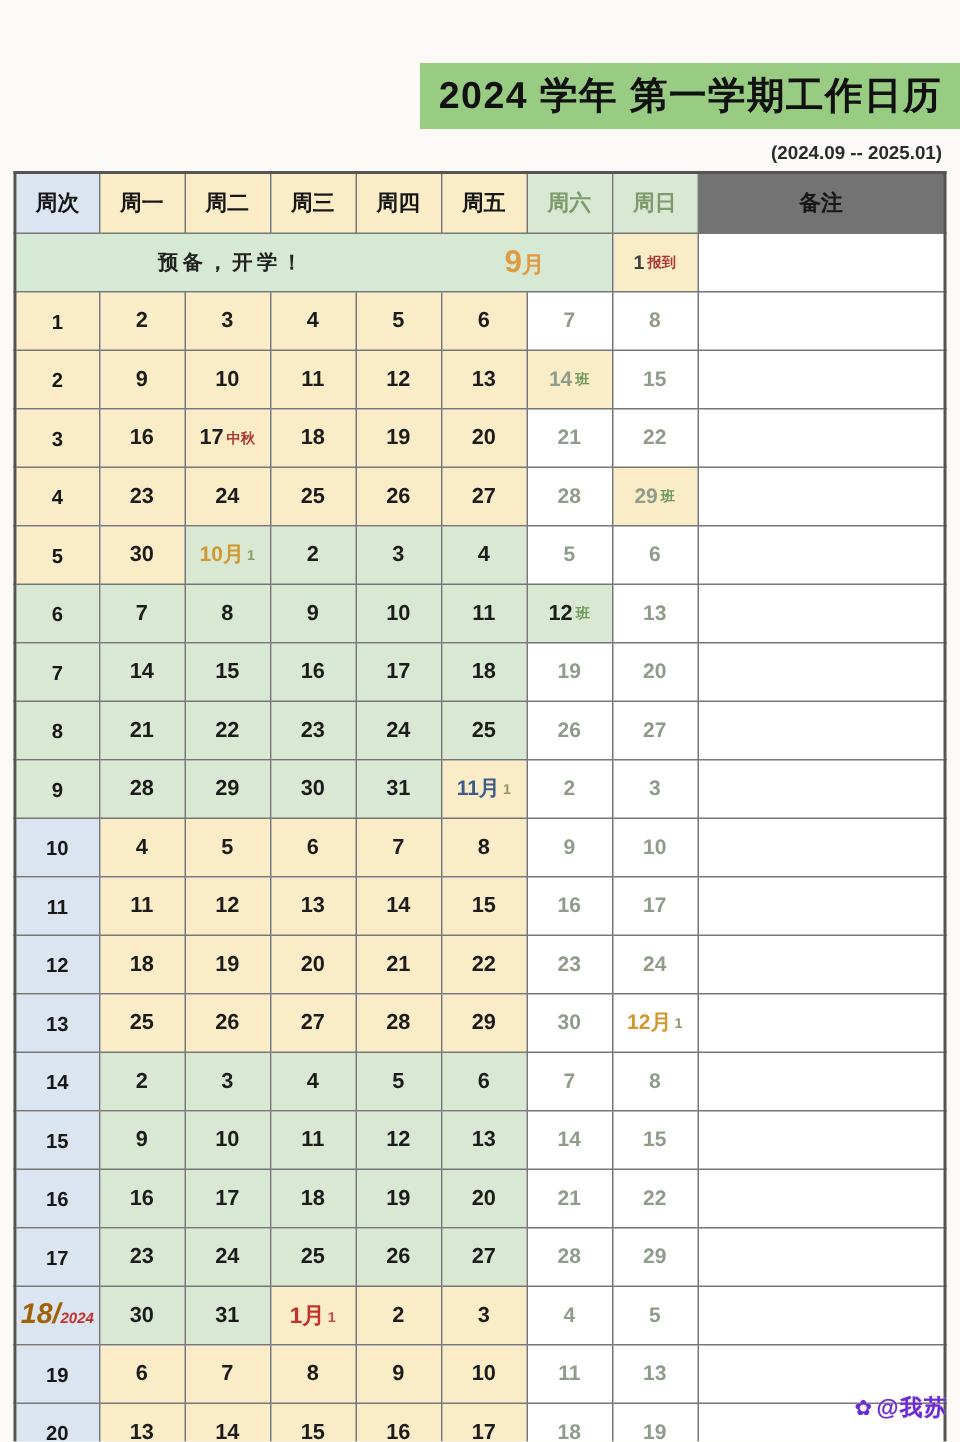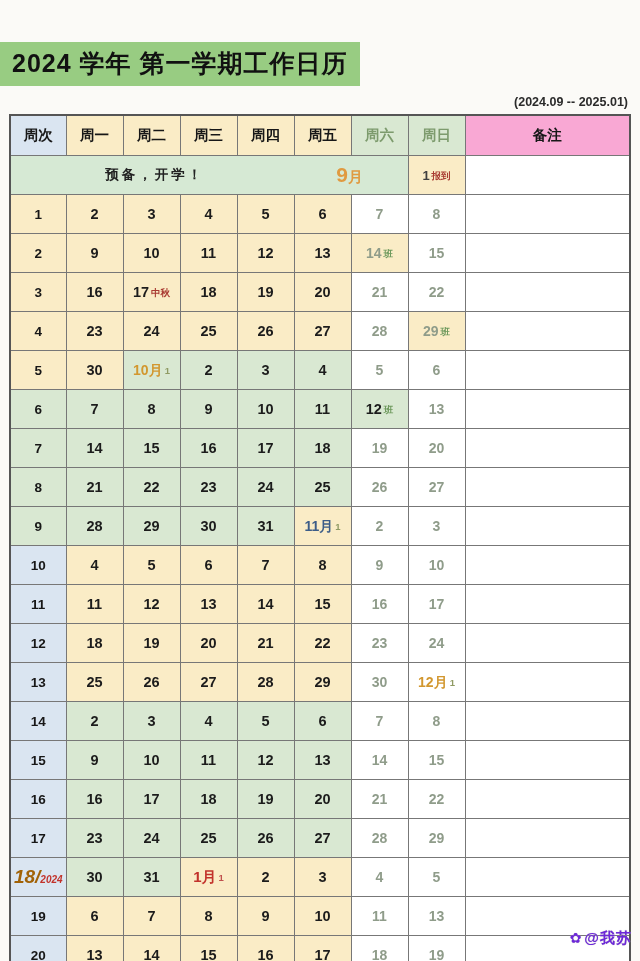--- a/index.html
+++ b/index.html
@@ -3,21 +3,21 @@
 <meta charset="utf-8">
 <style>
   html,body{margin:0;padding:0;}
   body{
     width:640px;height:961px;
     background:#fbfaf7;
     font-family:"Liberation Sans","DejaVu Sans",sans-serif;
     position:relative;
     overflow:hidden;
   }
-  .title-wrap{padding-top:42px;text-align:left;}
+  .title-wrap{padding-top:42px;text-align:right;}
   .main-title{
     display:inline-block;
     background:#98cc82;
     color:#111;
     font-size:25px;
     font-weight:800;
     padding:5px 12px 6px;
     letter-spacing:1px;
   }
   .subtitle{
@@ -44,21 +44,21 @@
     height:38px;
     padding:0;
     overflow:hidden;
     white-space:nowrap;
   }
   table.cal thead th{height:39px;font-size:14.5px;font-weight:800;color:#171717;}
   .bg-y{background:#faecc6;}
   .bg-g{background:#d9e8d2;}
   .bg-b{background:#dae5f1;}
   .bg-w{background:#ffffff;}
-  .bg-p{background:#f9a8d4;}
+  .bg-p{background:#737373;}
   .bg-m{background:#d6e9d4;}
   .th-green{color:#7d9b6d !important;}
   .week-cell{font-size:13.5px;font-weight:800;color:#171717;}
   .t-k{color:#1c1c1c;font-weight:700;font-size:14.5px;}
   .t-w{color:#8f9c8a;font-weight:600;font-size:14px;}
   .t-gold{color:#d2972f;font-weight:800;font-size:14px;}
   .t-navy{color:#3c5d88;font-weight:800;font-size:14px;text-align:right;}
   .t-red{color:#c2322b;font-weight:800;font-size:15px;}
   .note{font-size:9.5px;font-weight:700;margin-left:2px;vertical-align:1px;}
   .n-red{color:#a93b32;}

